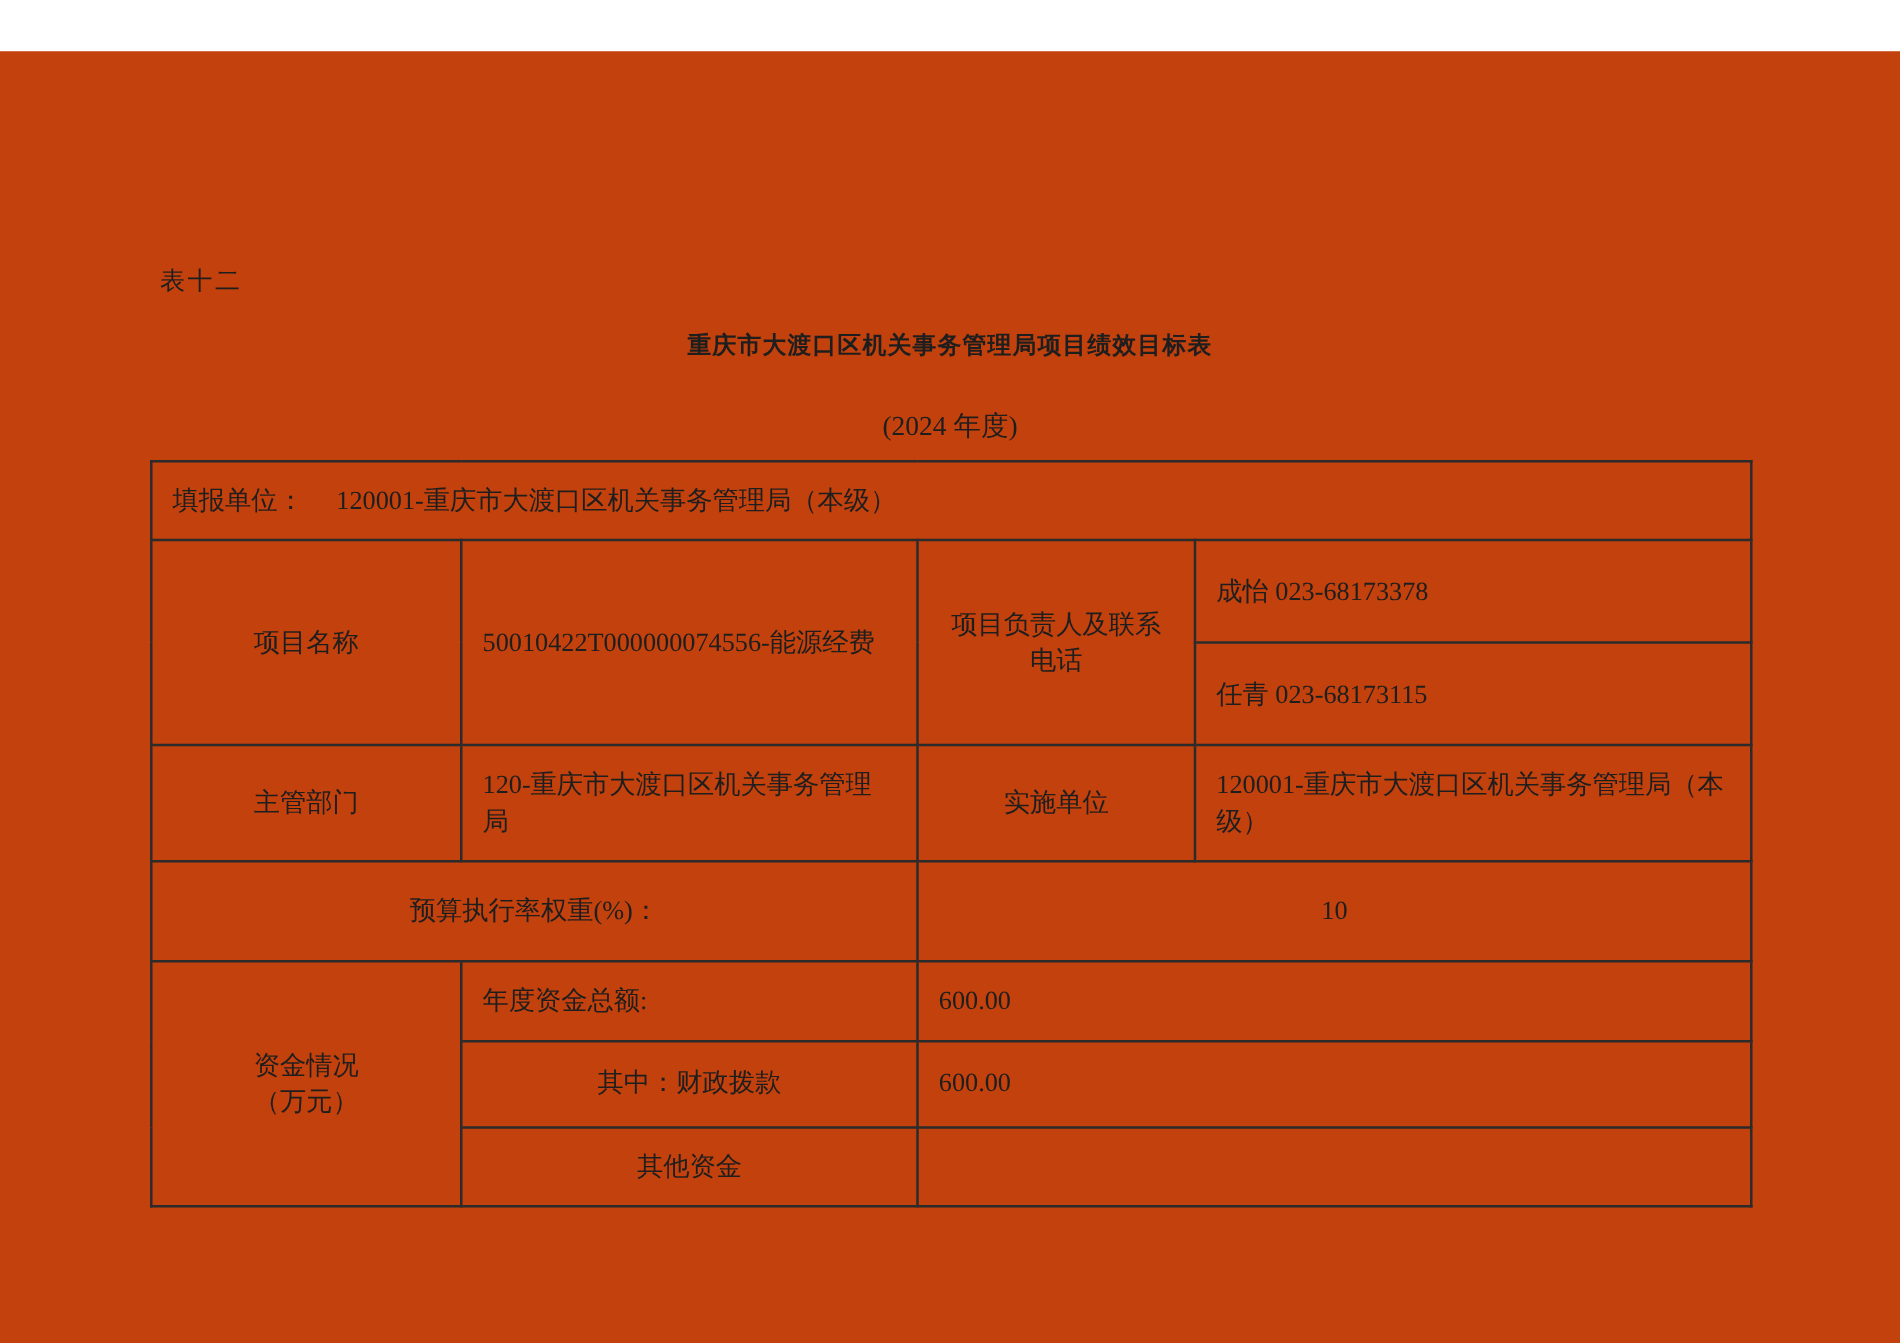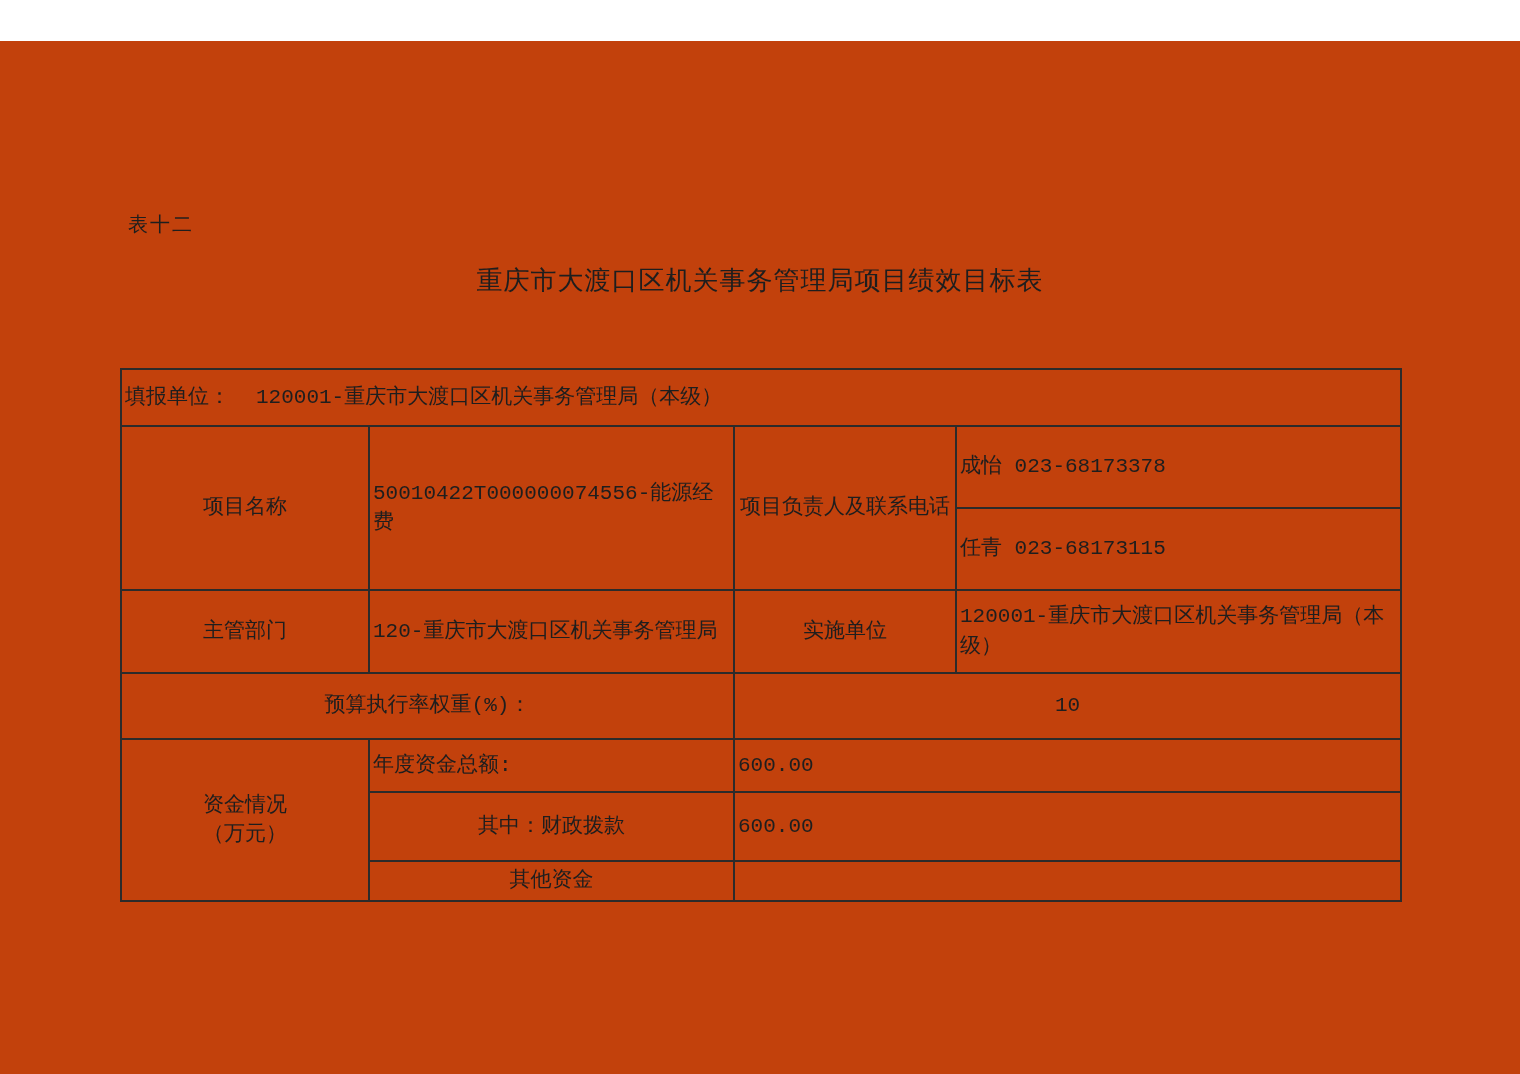--- a/index.html
+++ b/index.html
@@ -19,22 +19,22 @@
     top: 170px;
     font-size: 20px;
     letter-spacing: 2px;
   }
   .doc-title {
     position: absolute;
     left: 0;
     top: 222px;
     width: 100%;
     text-align: center;
-    font-size: 26px;
-    font-weight: normal;
+    font-size: 19px;
+    font-weight: bold;
     letter-spacing: 1px;
   }
   .doc-subtitle {
     position: absolute;
     left: 0;
     top: 285px;
     width: 100%;
     text-align: center;
     font-size: 22px;
   }
@@ -42,41 +42,41 @@
     position: absolute;
     left: 120px;
     top: 327px;
     width: 1280px;
     border-collapse: collapse;
     table-layout: fixed;
     font-size: 21px;
   }
   table.grid td {
     border: 2px solid #2b2b2b;
-    padding: 3px;
+    padding: 16px;
     vertical-align: middle;
     line-height: 1.4;
     overflow: hidden;
-    font-family: Liberation Mono, monospace;
   }
   .c  { text-align: center; }
   .l  { text-align: left;  padding-left: 10px; }
   .l8 { text-align: left;  padding-left: 8px;  }
   .l14{ text-align: left;  padding-left: 14px; }
   .r  { padding-right: 12px; }
   .val-gap { margin-left: 26px; }
   .funds-line { display: block; }
 </style>
 </head>
 <body>
 
 <div class="page">
 
   <div class="doc-tag">表十二</div>
   <div class="doc-title">重庆市大渡口区机关事务管理局项目绩效目标表</div>
+  <div class="doc-subtitle">(2024 年度)</div>
 
   <table class="grid">
     <colgroup>
       <col style="width:248px">
       <col style="width:365px">
       <col style="width:222px">
       <col style="width:445px">
     </colgroup>
 
     <tbody>
@@ -96,21 +96,21 @@
       <td class="l14">任青 023-68173115</td>
     </tr>
 
     <tr style="height:83px">
       <td class="c">主管部门</td>
       <td class="l">120-重庆市大渡口区机关事务管理局</td>
       <td class="c">实施单位</td>
       <td class="l">120001-重庆市大渡口区机关事务管理局（本级）</td>
     </tr>
 
-    <tr style="height:66px">
+    <tr style="height:80px">
       <td colspan="2" class="c">预算执行率权重(%)：</td>
       <td colspan="2" class="c">10</td>
     </tr>
 
     <tr style="height:53px">
       <td rowspan="3" class="c">
         <span class="funds-line">资金情况</span>
         <span class="funds-line">（万元）</span>
       </td>
       <td class="l">年度资金总额:</td>

